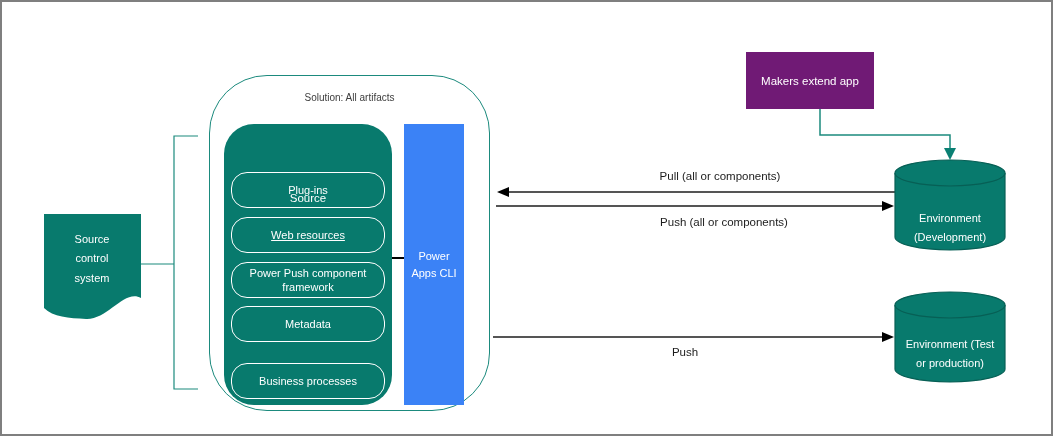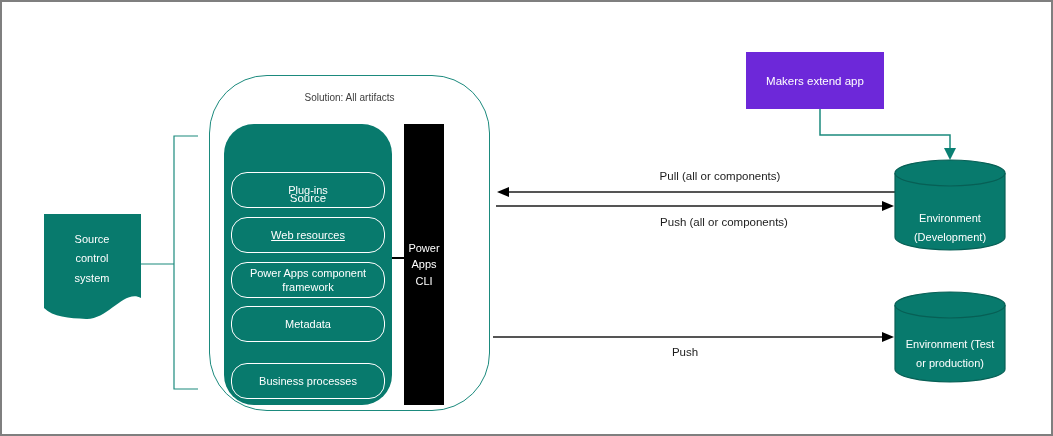--- a/index.html
+++ b/index.html
@@ -54,22 +54,22 @@
     color: #ffffff;
     font-size: 11px;
     line-height: 1.3;
     display: flex; align-items: center; justify-content: center;
     text-align: center;
     padding: 2px 6px;
   }
 
   
   .cli-rect {
-    left: 402px; top: 122px; width: 40px; height: 281px;
-    background: #000000;
+    left: 402px; top: 122px; width: 60px; height: 281px;
+    background: #3b82f6;
     display: flex; align-items: center; justify-content: center;
   }
   .cli-label {
     width: 46px;
     text-align: center;
     color: #ffffff;
     font-size: 11px;
     line-height: 1.5;
   }
 
@@ -77,22 +77,22 @@
   .source-control-label {
     left: 56px; top: 228px; width: 68px;
     text-align: center;
     color: #ffffff;
     font-size: 11px;
     line-height: 1.75;
   }
 
   
   .makers-box {
-    left: 744px; top: 50px; width: 138px; height: 57px;
-    background: #6d28d9;
+    left: 744px; top: 50px; width: 128px; height: 57px;
+    background: #701a75;
     display: flex; align-items: center; justify-content: center;
     color: #ffffff;
     font-size: 11.5px;
     text-align: center;
   }
 
   
   .env-label {
     color: #ffffff;
     font-size: 11px;
@@ -169,21 +169,21 @@
   <div class="abs source-control-label">Source control system</div>
 
   <div class="abs solution-container"></div>
   <div class="abs solution-title">Solution: All artifacts</div>
 
   <div class="abs source-group"></div>
   <div class="abs source-group-label">Source</div>
 
   <div class="abs source-item" style="top:170px;">Plug-ins</div>
   <div class="abs source-item" style="top:215px;text-decoration:underline;">Web resources</div>
-  <div class="abs source-item" style="top:260px;">Power Apps component framework</div>
+  <div class="abs source-item" style="top:260px;">Power Push component framework</div>
   <div class="abs source-item" style="top:304px;">Metadata</div>
   <div class="abs source-item" style="top:361px;">Business processes</div>
 
   <div class="abs cli-rect">
     <div class="cli-label">Power Apps CLI</div>
   </div>
 
   <div class="abs makers-box">
     <span>Makers extend app</span>
   </div>

